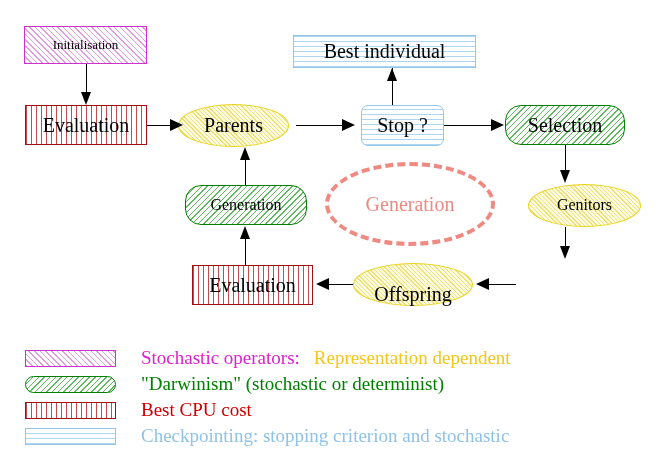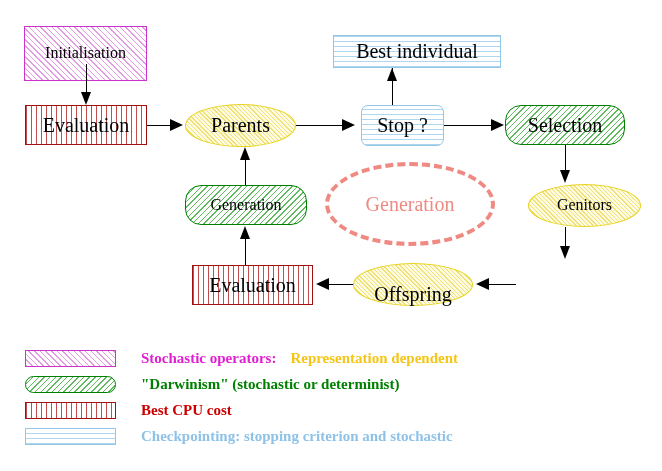--- a/index.html
+++ b/index.html
@@ -111,49 +111,49 @@
   .legend-swatch {
     box-sizing: border-box;
     width: 91px;
     height: 17px;
     border-width: 1px;
     border-style: solid;
     flex: 0 0 auto;
   }
   .legend-text {
     margin-left: 25px;
-    font-size: 15px;
-    font-weight: bold;
+    font-size: 19px;
+    font-weight: normal;
     white-space: nowrap;
   }
   .t-magenta { color: #e020d0; }
   .t-gold    { color: #f5c518; }
   .t-green   { color: #008000; }
   .t-red     { color: #cc0000; }
   .t-blue    { color: #8fc2e8; }
   .legend-text .second { margin-left: 14px; }
 </style>
 </head>
 <body>
 
 <div id="canvas">
 
-  <div class="node box fill-magenta" style="left:24px; top:26px; width:123px; height:55px; font-size:16px;">
+  <div class="node box fill-magenta" style="left:24px; top:26px; width:123px; height:38px; font-size:13px;">
     <span class="label">Initialisation</span>
   </div>
 
   <div class="node box fill-red" style="left:25px; top:105px; width:122px; height:40px; font-size:20px;">
     <span class="label">Evaluation</span>
   </div>
 
-  <div class="node ellipse fill-yellow" style="left:185px; top:104px; width:111px; height:43px; font-size:20px;">
+  <div class="node ellipse fill-yellow" style="left:178px; top:104px; width:111px; height:43px; font-size:20px;">
     <span class="label">Parents</span>
   </div>
 
-  <div class="node box fill-blue" style="left:293px; top:35px; width:168px; height:33px; font-size:20px;margin-left:40px;">
+  <div class="node box fill-blue" style="left:293px; top:35px; width:183px; height:33px; font-size:20px;">
     <span class="label">Best individual</span>
   </div>
 
   <div class="node box rounded fill-blue" style="left:361px; top:105px; width:83px; height:41px; font-size:20px;">
     <span class="label">Stop ?</span>
   </div>
 
   <div class="node box fill-green" style="left:505px; top:105px; width:120px; height:40px; font-size:20px;">
     <span class="label">Selection</span>
   </div>

